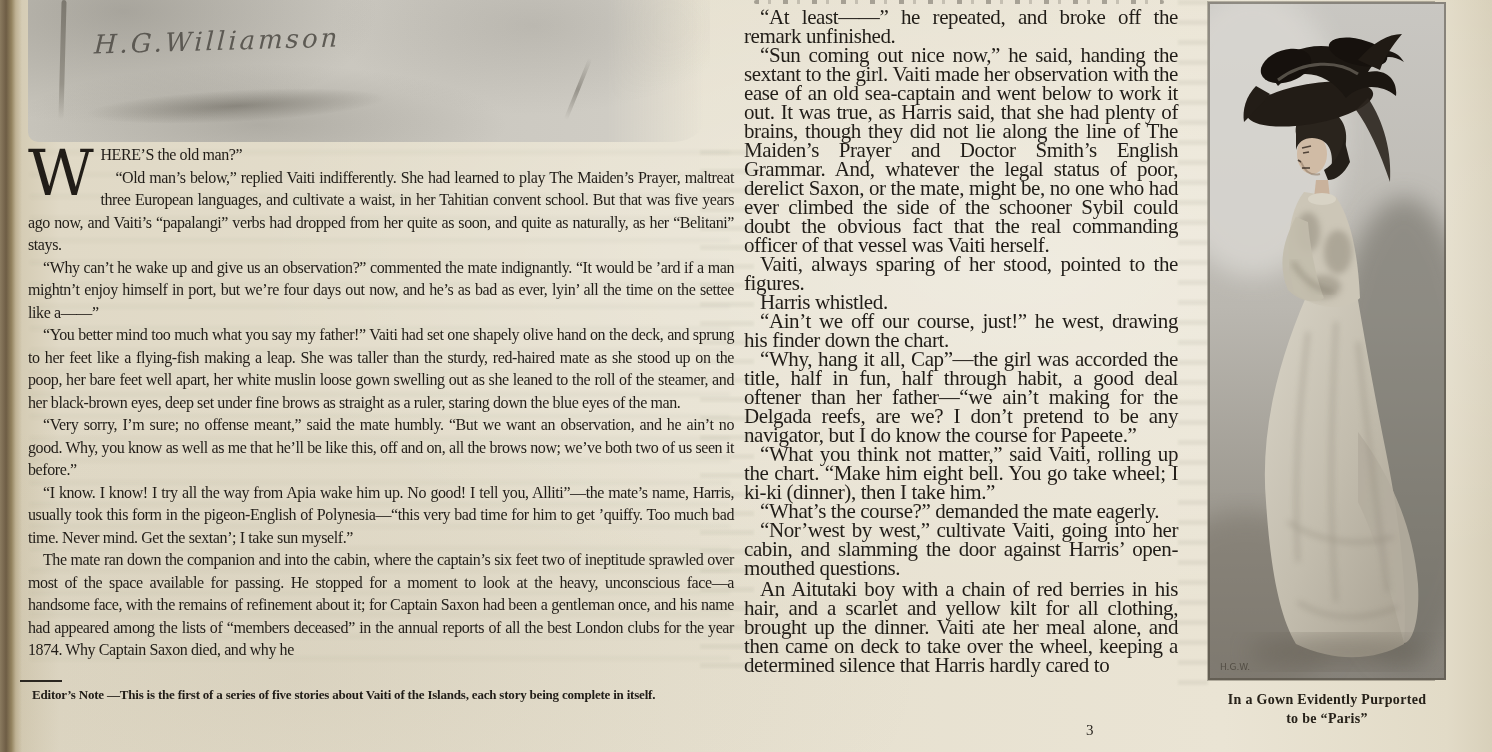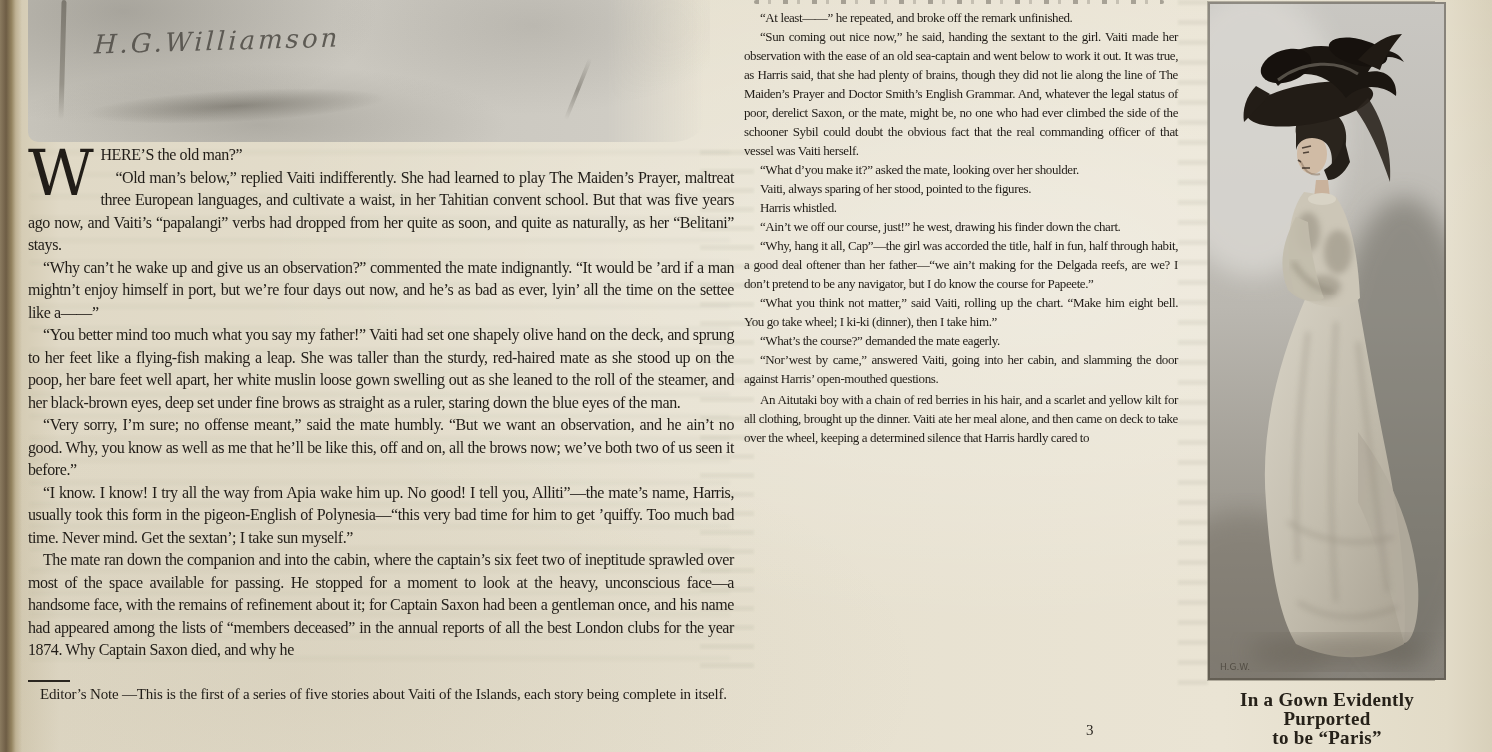--- a/index.html
+++ b/index.html
@@ -62,33 +62,33 @@
     font-size:16px;line-height:22.5px;letter-spacing:-0.4px;
     text-align:justify;color:var(--ink);
   }
   .left-text p{margin:0;text-indent:15px;}
   .left-text p.opener{text-indent:0;}
   .drop-cap{
     float:left;font-size:64px;line-height:52px;
     padding:3px 7px 0 0;font-family:"DejaVu Serif", serif;
   }
   .footnote{
-    position:absolute;left:28px;top:680px;width:702px;
-    font-size:15px;line-height:17px;letter-spacing:-0.2px;text-align:justify;
+    position:absolute;left:20px;top:680px;width:702px;
+    font-size:13px;line-height:17px;letter-spacing:-0.2px;text-align:justify;font-weight:bold;
   }
   .footnote-rule{width:42px;height:2px;background:#2a2620;margin-bottom:4px;}
   .footnote p{margin:0;text-indent:12px;}
   
   .cutline{
     position:absolute;left:754px;top:0;width:410px;height:4px;border-radius:2px;opacity:.65;
     background:repeating-linear-gradient(90deg, rgba(45,40,33,.55) 0 5px, rgba(45,40,33,0) 5px 14px, rgba(45,40,33,.3) 14px 17px, rgba(45,40,33,0) 17px 29px);
   }
   .right-col{
     position:absolute;left:744px;top:0;width:434px;padding-top:8px;
-    font-size:13px;line-height:19px;letter-spacing:-0.4px;
+    font-size:21px;line-height:19px;letter-spacing:-0.4px;
     text-align:justify;color:var(--ink);
   }
   .right-col p{margin:0;text-indent:16px;}
   .right-col p.gap{margin-top:2px;}
   .page-number{
     position:absolute;left:1086px;top:722px;font-size:15px;color:#2c2822;
   }
   
   .ghost{position:absolute;pointer-events:none;filter:blur(1.2px);}
   .ghost-mid{
@@ -104,21 +104,21 @@
     background:repeating-linear-gradient(180deg, rgba(108,118,92,.035) 0 5px, rgba(108,118,92,0) 5px 22px);
   }
   
   .plate{
     position:absolute;left:1208px;top:2px;width:226px;height:678px;
     box-shadow:0 0 0 1px rgba(71,65,54,.35);
   }
   .plate svg{display:block;}
   .plate-caption{
     position:absolute;left:1204px;top:690px;width:246px;
-    text-align:center;font-weight:bold;font-size:19px;line-height:19px;
+    text-align:center;font-weight:bold;font-size:14px;line-height:19px;
     color:#262119;letter-spacing:.3px;
   }
 </style>
 </head>
 <body>
 
 <div id="page">
 
   <div class="gutter-edge"></div>
 
@@ -147,28 +147,27 @@
 
   <div class="footnote">
     <div class="footnote-rule"></div>
     <p>Editor’s Note —This is the first of a series of five stories about Vaiti of the Islands, each story being complete in itself.</p>
   </div>
 
   <div class="cutline"></div>
   <div class="right-col">
     <p>“At least——” he repeated, and broke off the remark unfinished.</p>
     <p>“Sun coming out nice now,” he said, handing the sextant to the girl. Vaiti made her observation with the ease of an old sea-captain and went below to work it out. It was true, as Harris said, that she had plenty of brains, though they did not lie along the line of The Maiden’s Prayer and Doctor Smith’s English Grammar. And, whatever the legal status of poor, derelict Saxon, or the mate, might be, no one who had ever climbed the side of the schooner Sybil could doubt the obvious fact that the real commanding officer of that vessel was Vaiti herself.</p>
-    <p>“What d’you make it?” asked the mate, looking over her shoulder.</p>
     <p>Vaiti, always sparing of her stood, pointed to the figures.</p>
     <p>Harris whistled.</p>
     <p>“Ain’t we off our course, just!” he west, drawing his finder down the chart.</p>
     <p>“Why, hang it all, Cap”—the girl was accorded the title, half in fun, half through habit, a good deal oftener than her father—“we ain’t making for the Delgada reefs, are we? I don’t pretend to be any navigator, but I do know the course for Papeete.”</p>
     <p>“What you think not matter,” said Vaiti, rolling up the chart. “Make him eight bell. You go take wheel; I ki-ki (dinner), then I take him.”</p>
     <p>“What’s the course?” demanded the mate eagerly.</p>
-    <p>“Nor’west by came,” answered Vaiti, going into her cabin, and slamming the door against Harris’ open-mouthed questions.</p>
+    <p>“Nor’west by west,” cultivate Vaiti, going into her cabin, and slamming the door against Harris’ open-mouthed questions.</p>
     <p class="gap">An Aitutaki boy with a chain of red berries in his hair, and a scarlet and yellow kilt for all clothing, brought up the dinner. Vaiti ate her meal alone, and then came on deck to take over the wheel, keeping a determined silence that Harris hardly cared to</p>
   </div>
   <div class="page-number">3</div>
 
   <div class="plate">
     <svg viewBox="0 0 238 678" width="238" height="678">
       <defs>
         <linearGradient id="bg" x1="0" y1="0" x2="0" y2="1">
           <stop offset="0" stop-color="#c9c7c2"></stop>
           <stop offset=".45" stop-color="#bab7b0"></stop>

